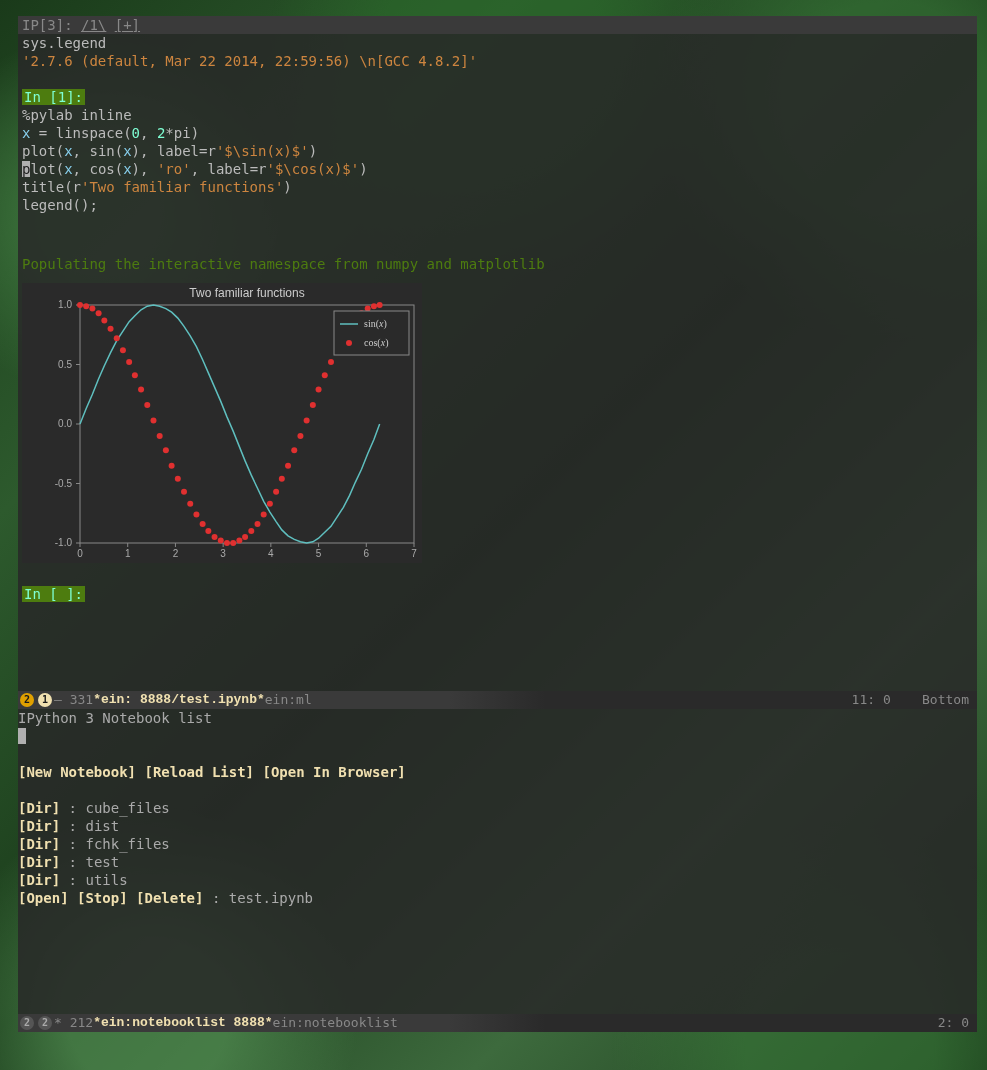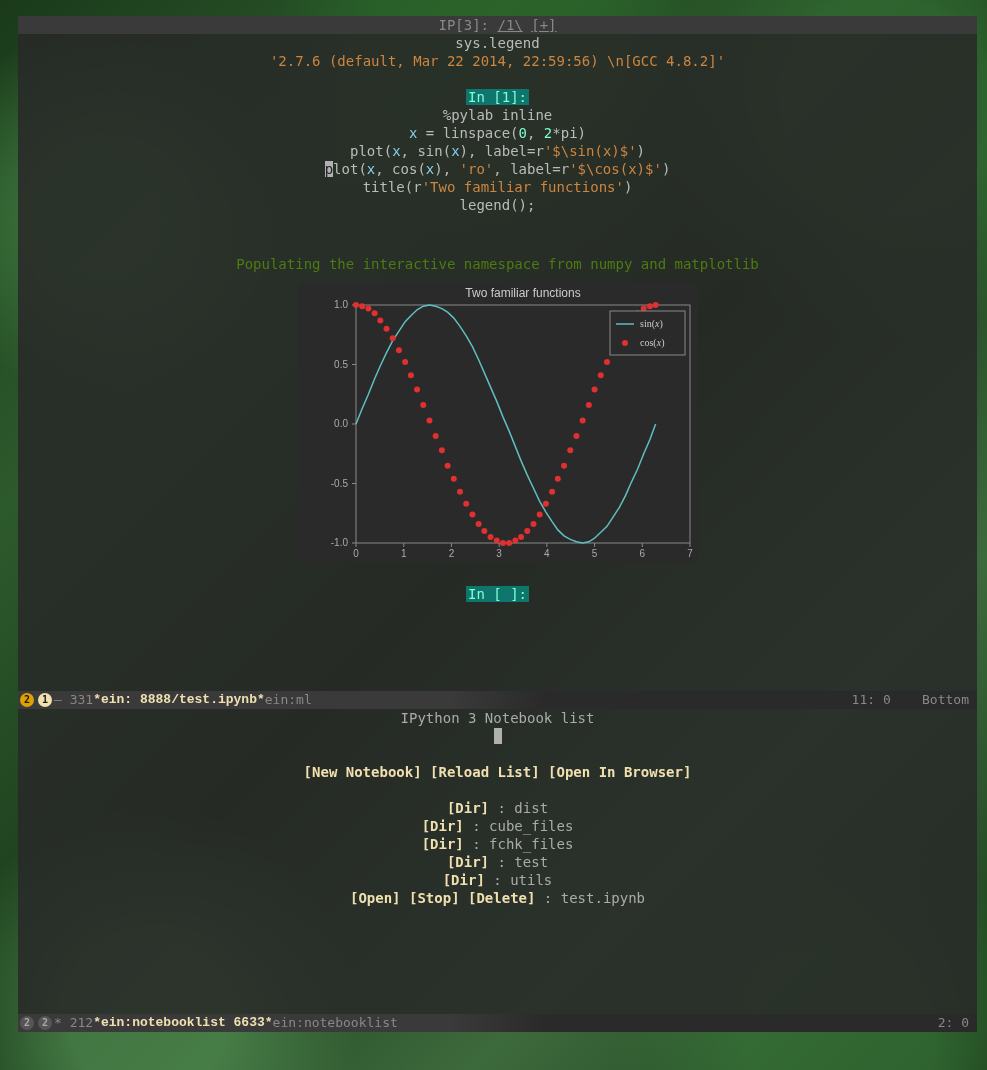--- a/index.html
+++ b/index.html
@@ -22,21 +22,20 @@
       radial-gradient(circle at 85% 98%, #3a7a3a 7%, transparent 17%),
       radial-gradient(circle at 50% 5%, #2a6a2a 10%, transparent 20%);
     opacity: 0.6;
   }
   .panel {
     position: absolute;
     left: 18px;
     right: 10px;
     background: rgba(40,40,40,0.85);
     color: #aaa;
-    text-align: center;
   }
   .upper-panel {
     top: 16px;
     height: 675px;
   }
   .lower-panel {
     top: 709px;
     height: 305px;
   }
   .tab-line {
@@ -47,21 +46,21 @@
     line-height: 16px;
   }
   .tab-line span { color: #888; }
   .tab-sel { color: #ffedb0; text-decoration: underline; }
   .tab-plus { color: #ccc; text-decoration: underline; }
   .code-area {
     padding: 0 4px;
     line-height: 18px;
   }
   .in-prompt {
-    background: #0f766e;
+    background: #4d7c0f;
     color: #7fffd4;
     padding: 0 2px;
   }
   .fn { color: #bbb; }
   .num { color: #7fffd4; }
   .str { color: #cd853f; }
   .var { color: #87ceeb; }
   .cursor { background: #b0b0b0; color: #222; }
   .output-text { color: #4d7c0f; margin-top: 41px; }
   .chart {
@@ -232,34 +231,34 @@
     <div>IPython 3 Notebook list</div>
     <div><span class="cursor-box"></span></div>
     <div style="height:18px"></div>
     <div>
       <span class="nb-action">[New Notebook]</span>
       <span class="nb-action">[Reload List]</span>
       <span class="nb-action">[Open In Browser]</span>
     </div>
     <div style="height:18px"></div>
     <div id="nblist-items">
+        <div> <span class="nb-dir">[Dir]</span><span> : </span><span>cube_files</span></div>
         <div> <span class="nb-dir">[Dir]</span><span> : </span><span>dist</span></div>
-        <div> <span class="nb-dir">[Dir]</span><span> : </span><span>cube_files</span></div>
         <div> <span class="nb-dir">[Dir]</span><span> : </span><span>fchk_files</span></div>
         <div> <span class="nb-dir">[Dir]</span><span> : </span><span>test</span></div>
         <div> <span class="nb-dir">[Dir]</span><span> : </span><span>utils</span></div>
       </div>
     <div>
       <span> </span><span class="nb-dir">[Open]</span>
       <span class="nb-dir">[Stop]</span>
       <span class="nb-dir">[Delete]</span><span> : </span><span>test.ipynb</span>
     </div>
   </div>
 </div>
 
 <div class="modeline modeline-lower">
   <span class="ml-badge" style="background:#555;color:#aaa">2</span>
     <span class="ml-badge" style="background:#555;color:#aaa">2</span>
   <span> * 212 </span>
-  <span class="ml-buffer">*ein:notebooklist 6633*</span>
+  <span class="ml-buffer">*ein:notebooklist 8888*</span>
   <span class="ml-mode">  ein:notebooklist</span>
   <span class="ml-right"><span>2: 0</span></span>
 </div>
 
 </body></html>

